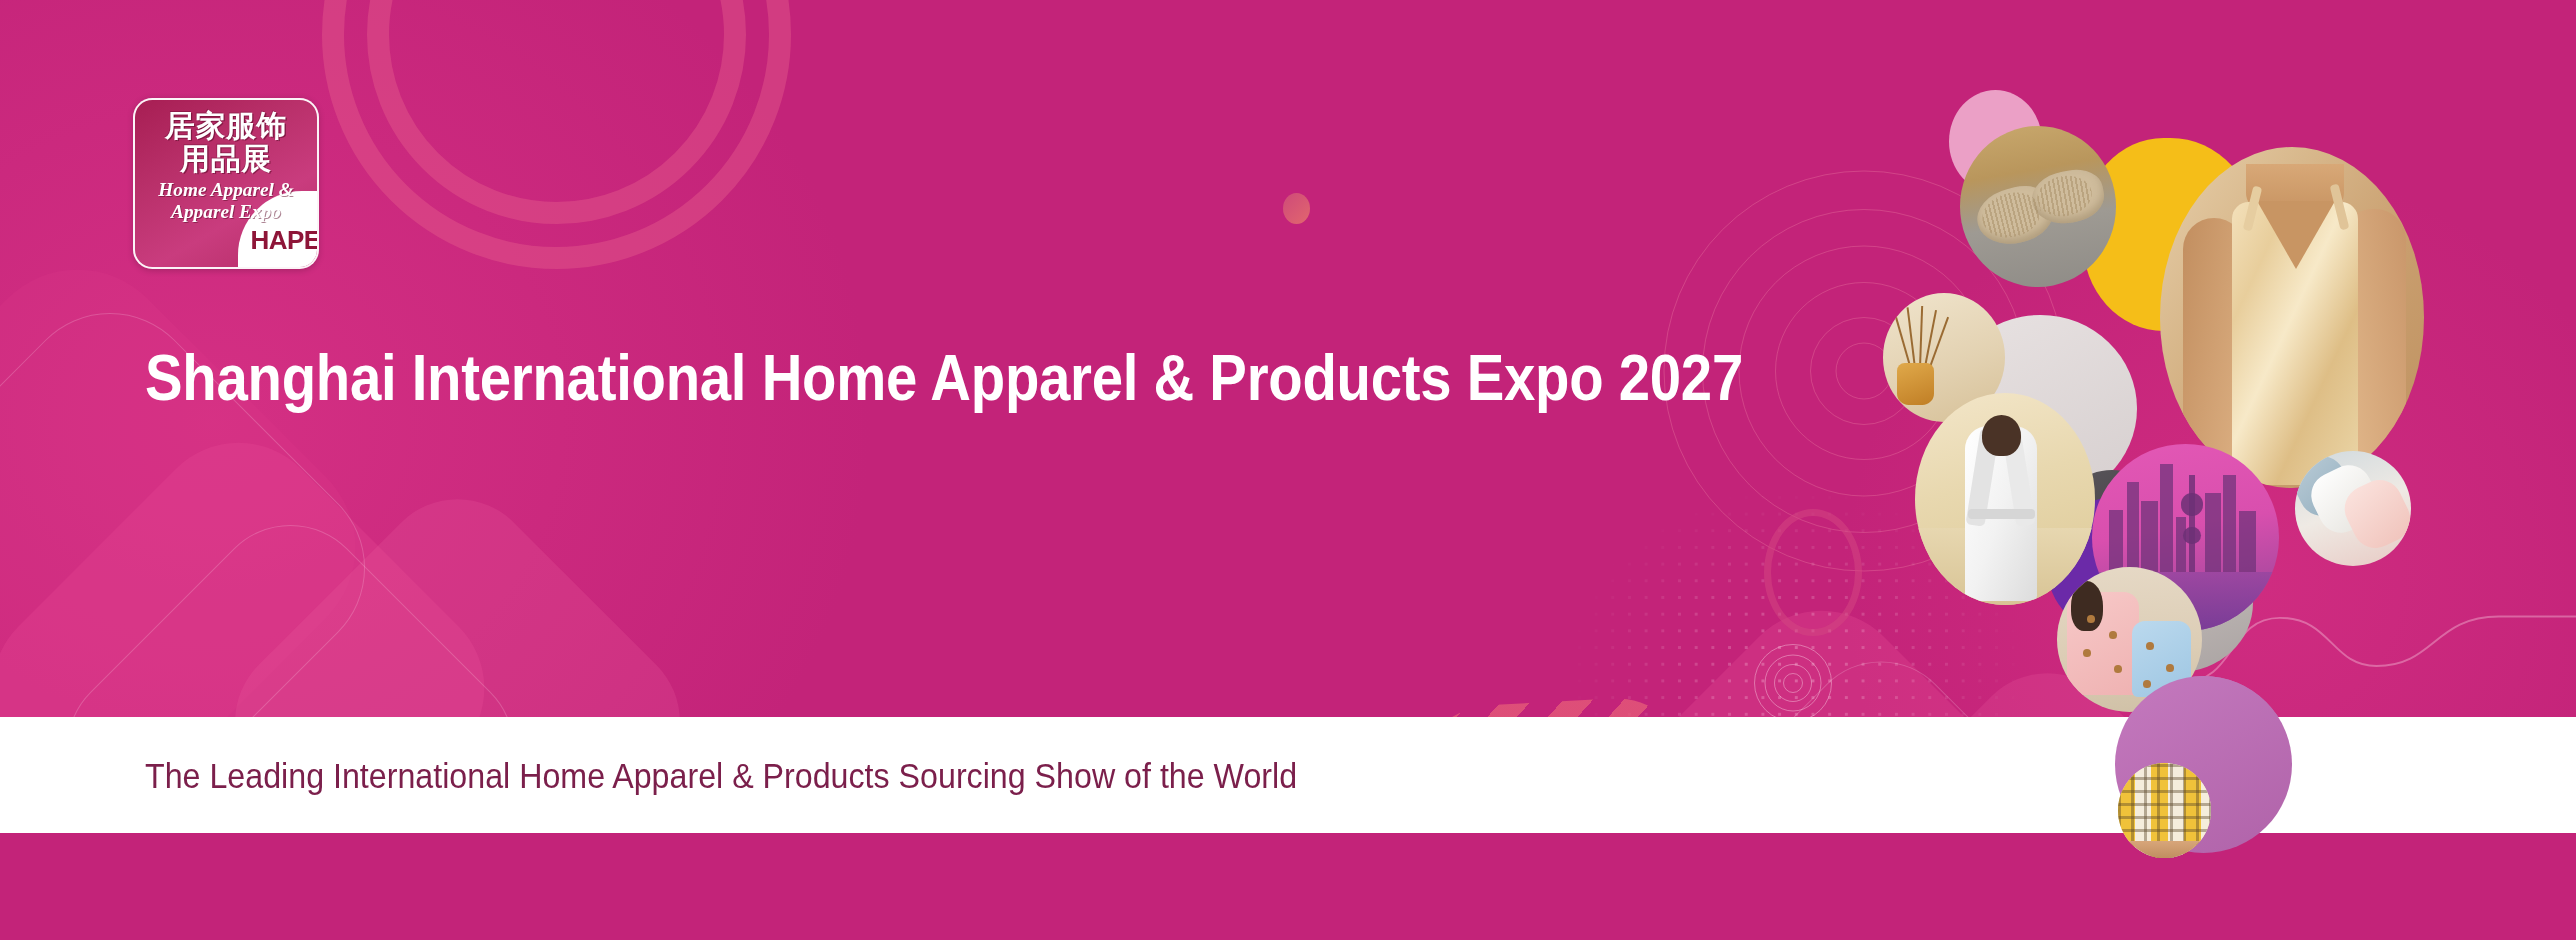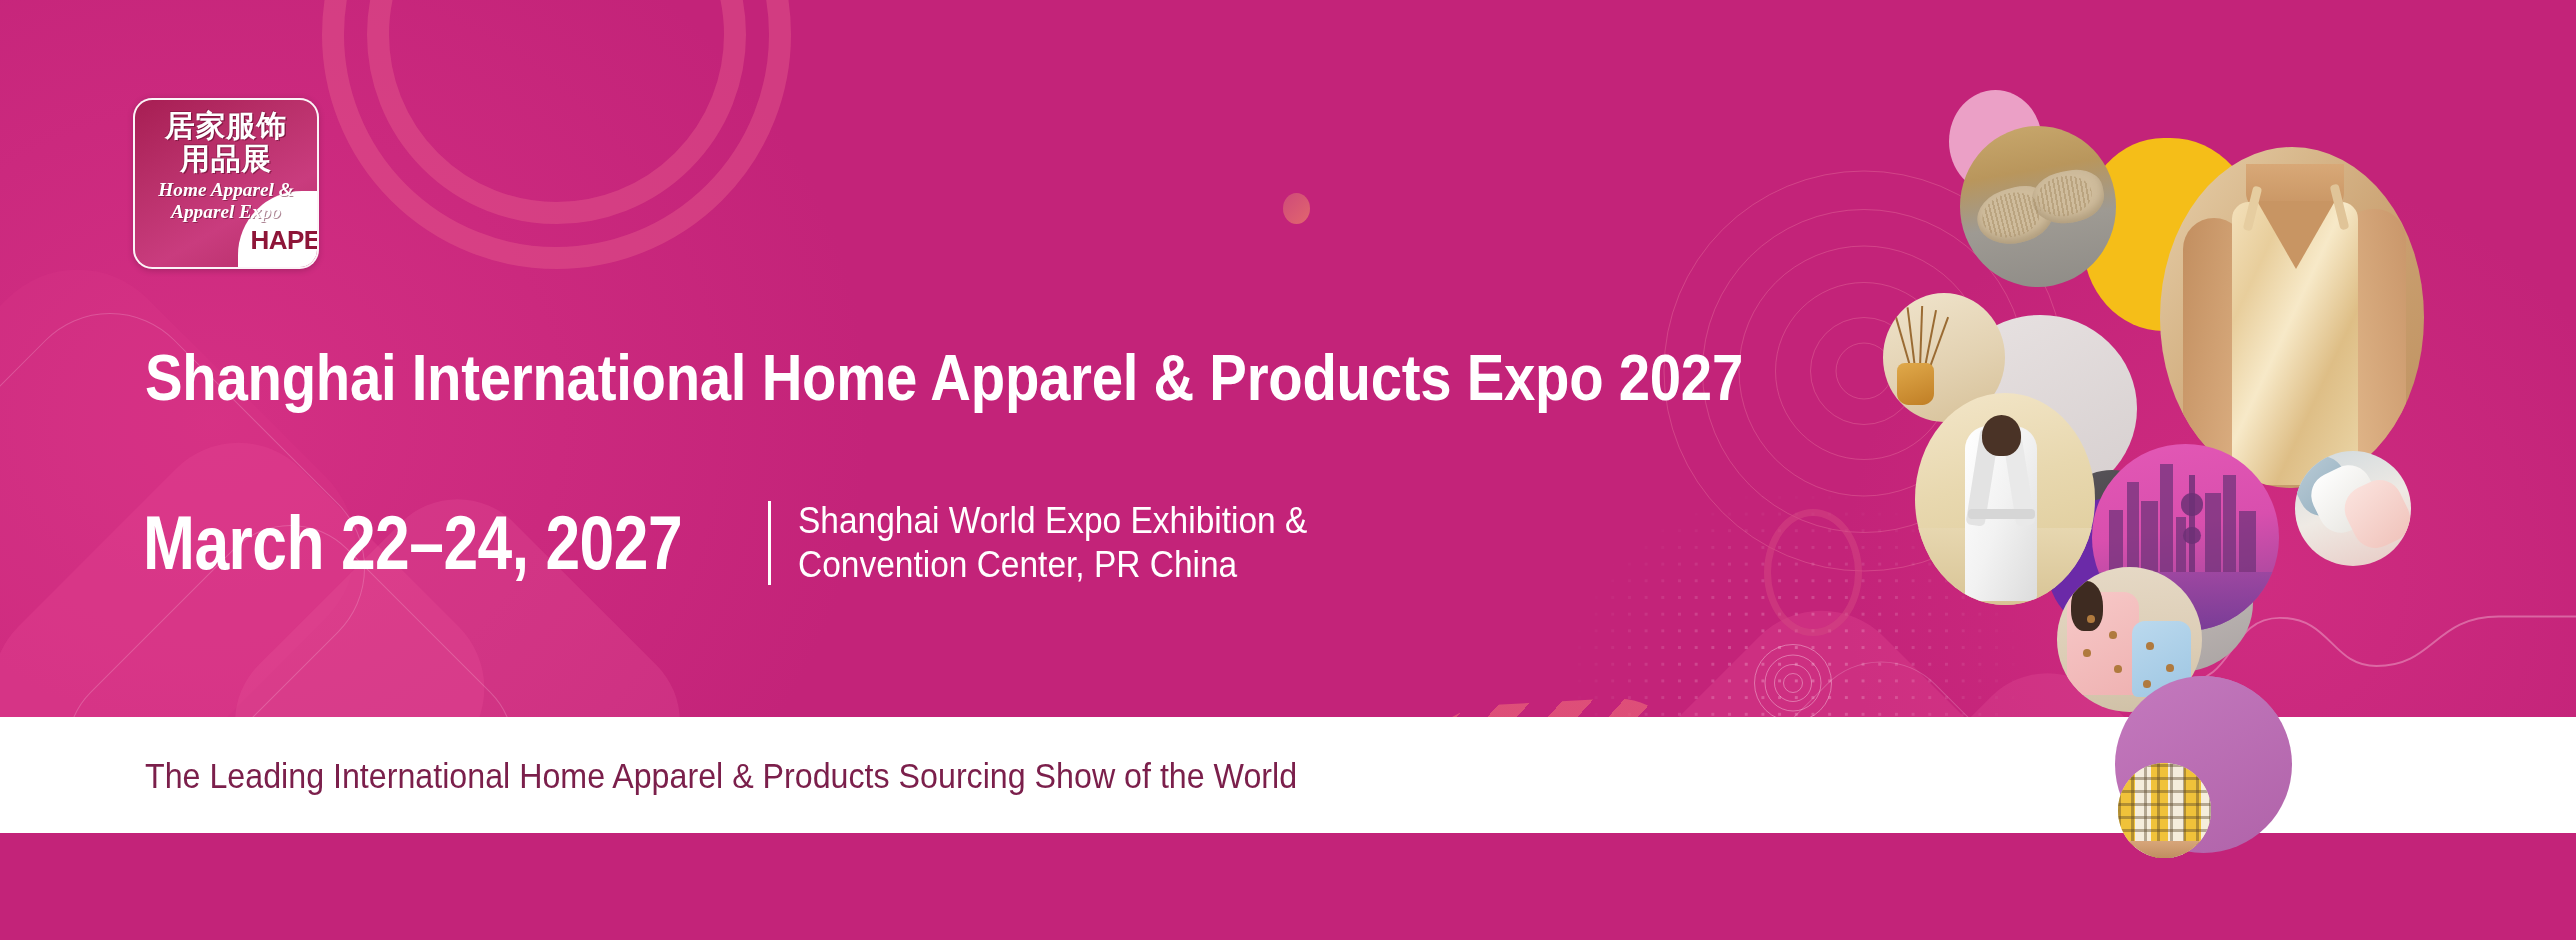--- a/index.html
+++ b/index.html
@@ -426,28 +426,20 @@
       <div>Home Apparel &amp;</div>
       <div>Apparel Expo</div>
     </div>
     <div class="logo-hape">
       <span>HAPE</span>
     </div>
   </div>
 
   <div id="title">Shanghai International Home Apparel &amp; Products Expo 2027</div>
 
-  <div id="datebar">
-    <div id="date">March 22–24, 2027</div>
-    <div id="vline"></div>
-    <div id="venue">
-      <div>Shanghai World Expo Exhibition &amp;</div>
-      <div>Convention Center, PR China</div>
-    </div>
-  </div>
 
   <div id="white-band"></div>
   <div id="tagline">The Leading International Home Apparel &amp; Products Sourcing Show of the World</div>
   <div id="bottom-strip"></div>
 
   <div class="shape blob-mauve" style="z-index:5;"></div>
   <div class="ph ph-plaid" style="z-index:6;">
     <div class="inner"></div>
       <div class="legs"></div>
   </div>

